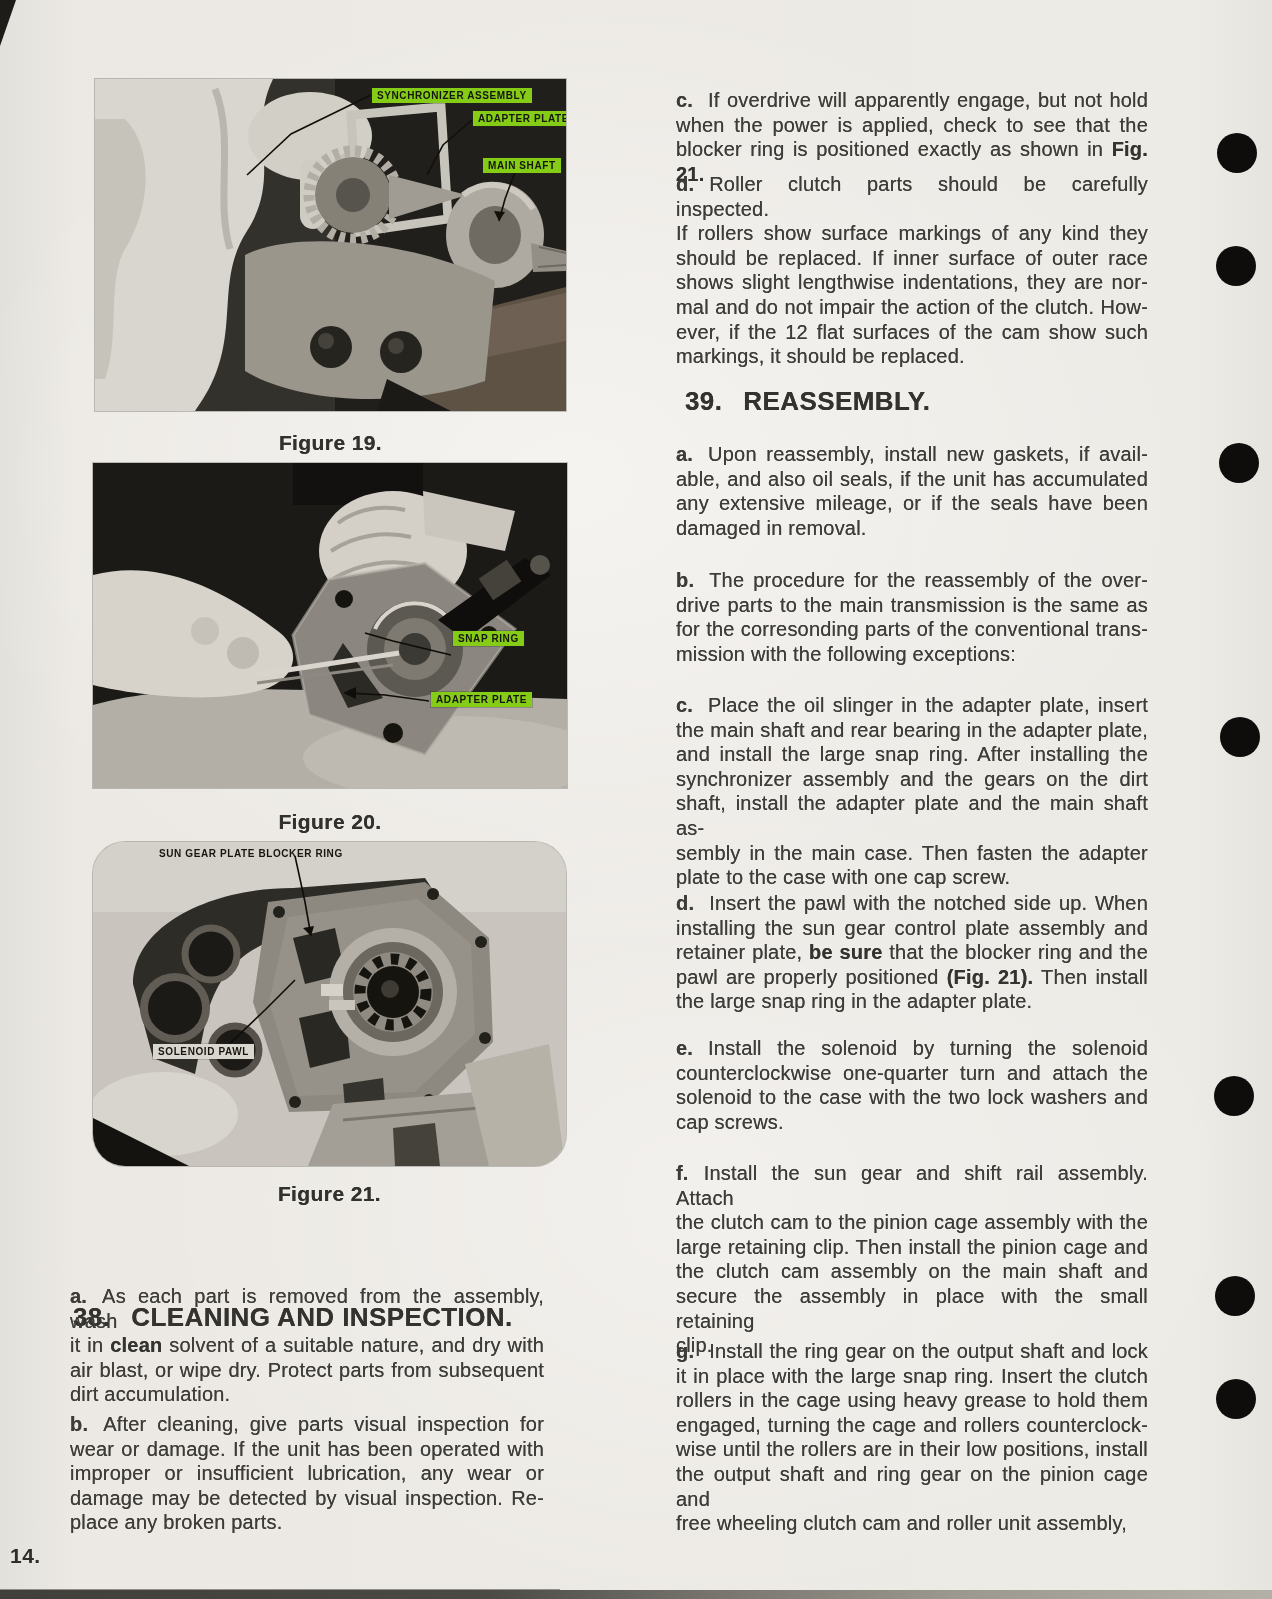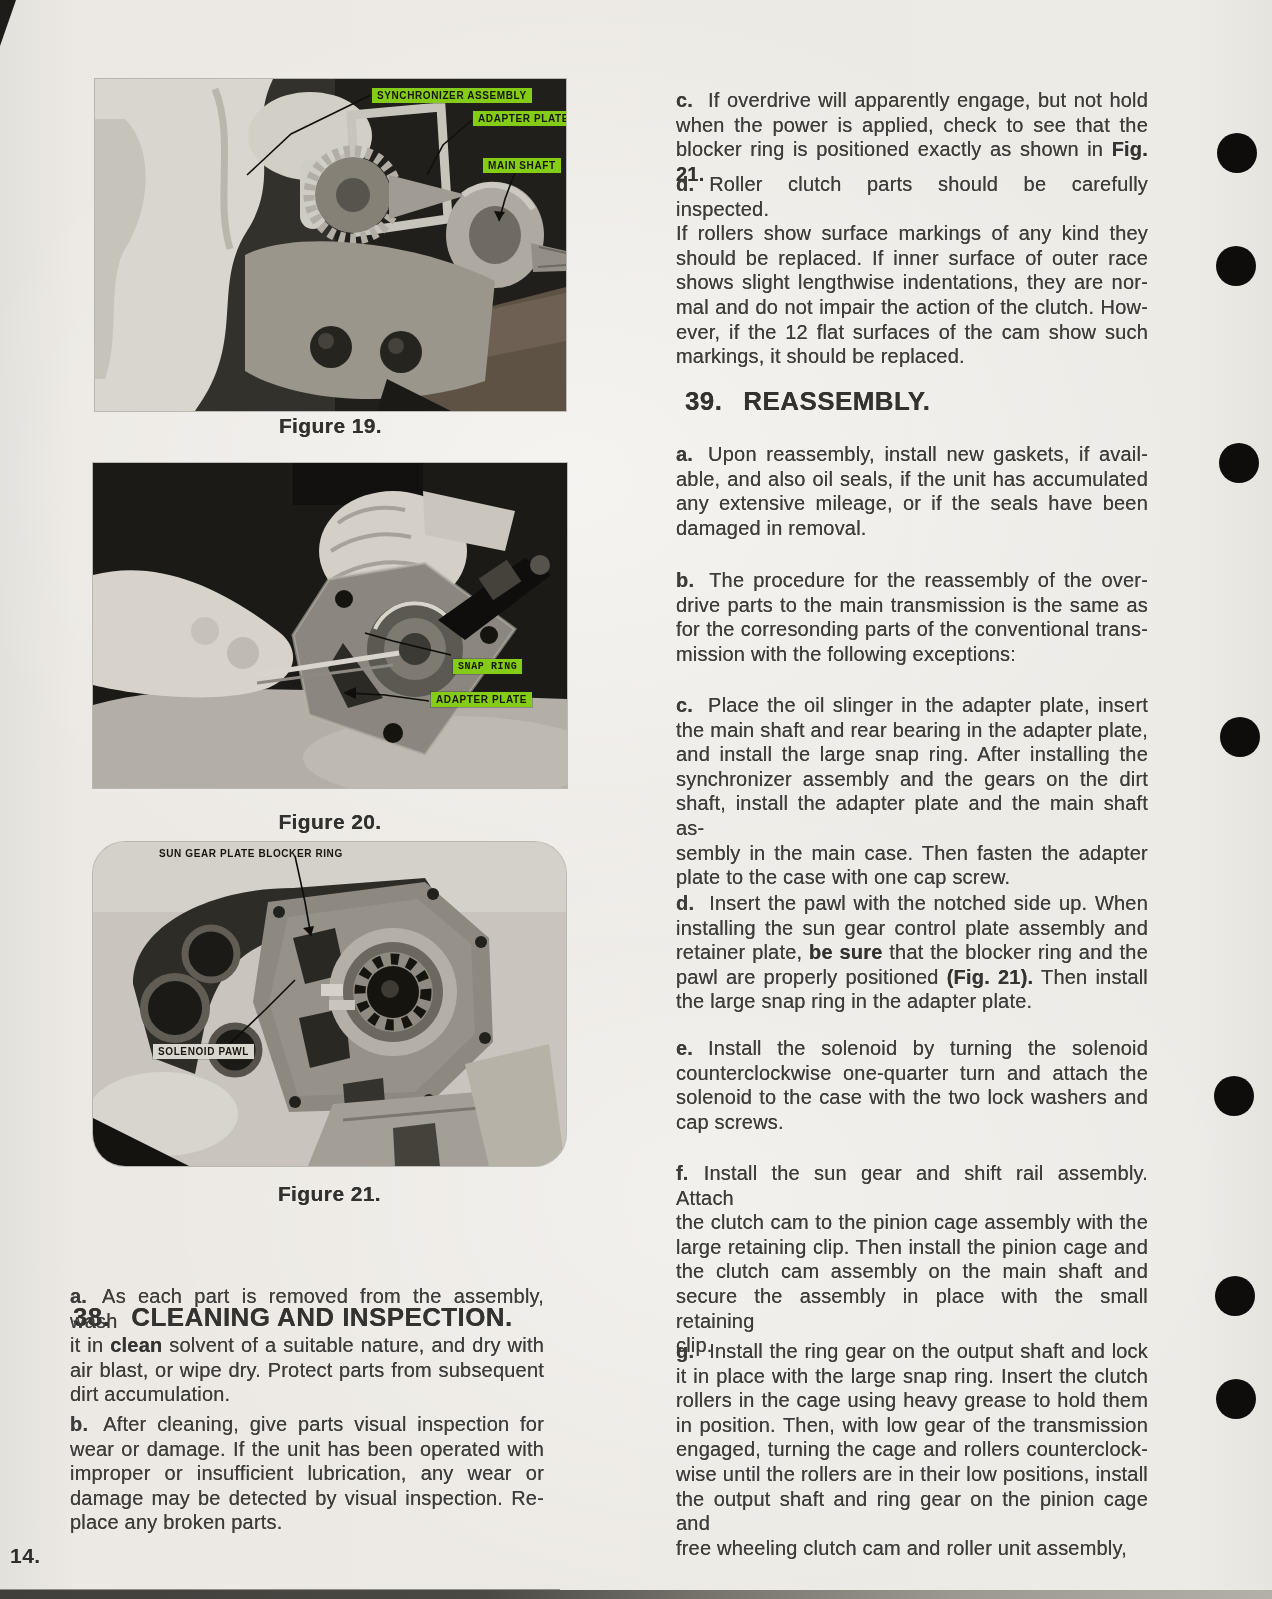--- a/index.html
+++ b/index.html
@@ -114,21 +114,21 @@
       <polygon points="292,300 356,332 282,332" fill="#1b1a17"></polygon>
       <polyline points="276,16 196,55 152,96" stroke="#111009" stroke-width="1.6" fill="none"></polyline>
       <polyline points="377,41 348,66 332,96" stroke="#111009" stroke-width="1.6" fill="none"></polyline>
       <polyline points="420,93 410,120 404,142" stroke="#111009" stroke-width="1.6" fill="none"></polyline>
       <polygon points="404,142 399,132 410,133" fill="#111009"></polygon>
     </svg>
     <span class="callout boxed" style="left:277px;top:9px;">SYNCHRONIZER ASSEMBLY</span>
     <span class="callout boxed" style="left:378px;top:32px;">ADAPTER PLATE</span>
     <span class="callout boxed" style="left:388px;top:79px;">MAIN SHAFT</span>
   </div>
-  <div class="figcap" style="left:95px;top:414px;width:471px;">Figure 19.</div>
+  <div class="figcap" style="left:95px;top:431px;width:471px;">Figure 19.</div>
 
   <div class="photo" style="left:93px;top:463px;width:474px;height:325px;">
     <svg width="474" height="325" viewBox="0 0 474 325">
       <rect width="474" height="325" fill="#1b1a17"></rect>
       <path d="M0,242 C90,216 220,228 474,236 L474,325 L0,325 Z" fill="#b3afa6"></path>
       <ellipse cx="360" cy="295" rx="150" ry="42" fill="#c6c2b9" opacity=".55"></ellipse>
       <rect x="200" y="0" width="130" height="42" fill="#12110f"></rect>
       <ellipse cx="300" cy="88" rx="74" ry="60" fill="#d4d0c8"></ellipse>
       <path d="M245,60 C265,45 290,42 312,47" stroke="#a6a29a" stroke-width="4" fill="none"></path>
       <path d="M238,88 C262,72 292,68 318,74" stroke="#a6a29a" stroke-width="4" fill="none"></path>
@@ -149,21 +149,21 @@
       <path d="M282,166 A44,44 0 0 1 352,152" stroke="#d9d5cd" stroke-width="4" fill="none"></path>
       <line x1="162" y1="212" x2="306" y2="190" stroke="#d9d5cd" stroke-width="5"></line>
       <line x1="164" y1="220" x2="300" y2="202" stroke="#8e8a82" stroke-width="3"></line>
       <polygon points="345,157 432,95 458,112 372,177" fill="#0f0e0c"></polygon>
       <rect x="390" y="104" width="34" height="26" fill="#45423c" transform="rotate(-34 407 117)"></rect>
       <circle cx="447" cy="102" r="10" fill="#56534c"></circle>
       <polyline points="358,192 300,178 272,170" stroke="#0e0d0a" stroke-width="1.6" fill="none"></polyline>
       <polyline points="336,238 292,232 254,230" stroke="#0e0d0a" stroke-width="1.6" fill="none"></polyline>
       <polygon points="250,230 263,224 263,236" fill="#0e0d0a"></polygon>
     </svg>
-    <span class="callout boxed" style="left:360px;top:196px;font-family:Liberation Mono, monospace;">SNAP RING</span>
+    <span class="callout boxed" style="left:360px;top:168px;">SNAP RING</span>
     <span class="callout boxed" style="left:338px;top:229px;">ADAPTER PLATE</span>
   </div>
   <div class="figcap" style="left:93px;top:810px;width:474px;">Figure 20.</div>
 
   <div class="photo" style="left:93px;top:842px;width:473px;height:324px;background:#c9c5be;border-radius:32px;">
     <svg width="473" height="324" viewBox="0 0 473 324">
       <rect width="473" height="324" fill="#c9c5be"></rect>
       <rect width="473" height="70" fill="#d4d1ca"></rect>
       <ellipse cx="70" cy="272" rx="75" ry="42" fill="#d8d5ce"></ellipse>
       <path d="M40,142 C40,82 120,46 200,46 L332,36 L362,82 L202,92 C152,102 122,132 112,182 L102,232 L60,216 Z" fill="#2e2c27"></path>
@@ -279,21 +279,20 @@
       <div class="line">the clutch cam to the pinion cage assembly with the</div>
       <div class="line">large retaining clip. Then install the pinion cage and</div>
       <div class="line">the clutch cam assembly on the main shaft and</div>
       <div class="line">secure the assembly in place with the small retaining</div>
       <div class="line last">clip.</div>
     </div>
   <div class="abs para" style="left:676px;top:1339px;width:472px;">
       <div class="line"><span class="lead">g.</span><span class="lead-gap"></span>Install the ring gear on the output shaft and lock</div>
       <div class="line">it in place with the large snap ring. Insert the clutch</div>
       <div class="line">rollers in the cage using heavy grease to hold them</div>
-      <div class="line">in position. Then, with low gear of the transmission</div>
       <div class="line">engaged, turning the cage and rollers counterclock-</div>
       <div class="line">wise until the rollers are in their low positions, install</div>
       <div class="line">the output shaft and ring gear on the pinion cage and</div>
       <div class="line last">free wheeling clutch cam and roller unit assembly,</div>
     </div>
 
   <div class="hole" style="left:1217px;top:133px;"></div>
   <div class="hole" style="left:1216px;top:246px;"></div>
   <div class="hole" style="left:1219px;top:443px;"></div>
   <div class="hole" style="left:1220px;top:717px;"></div>

